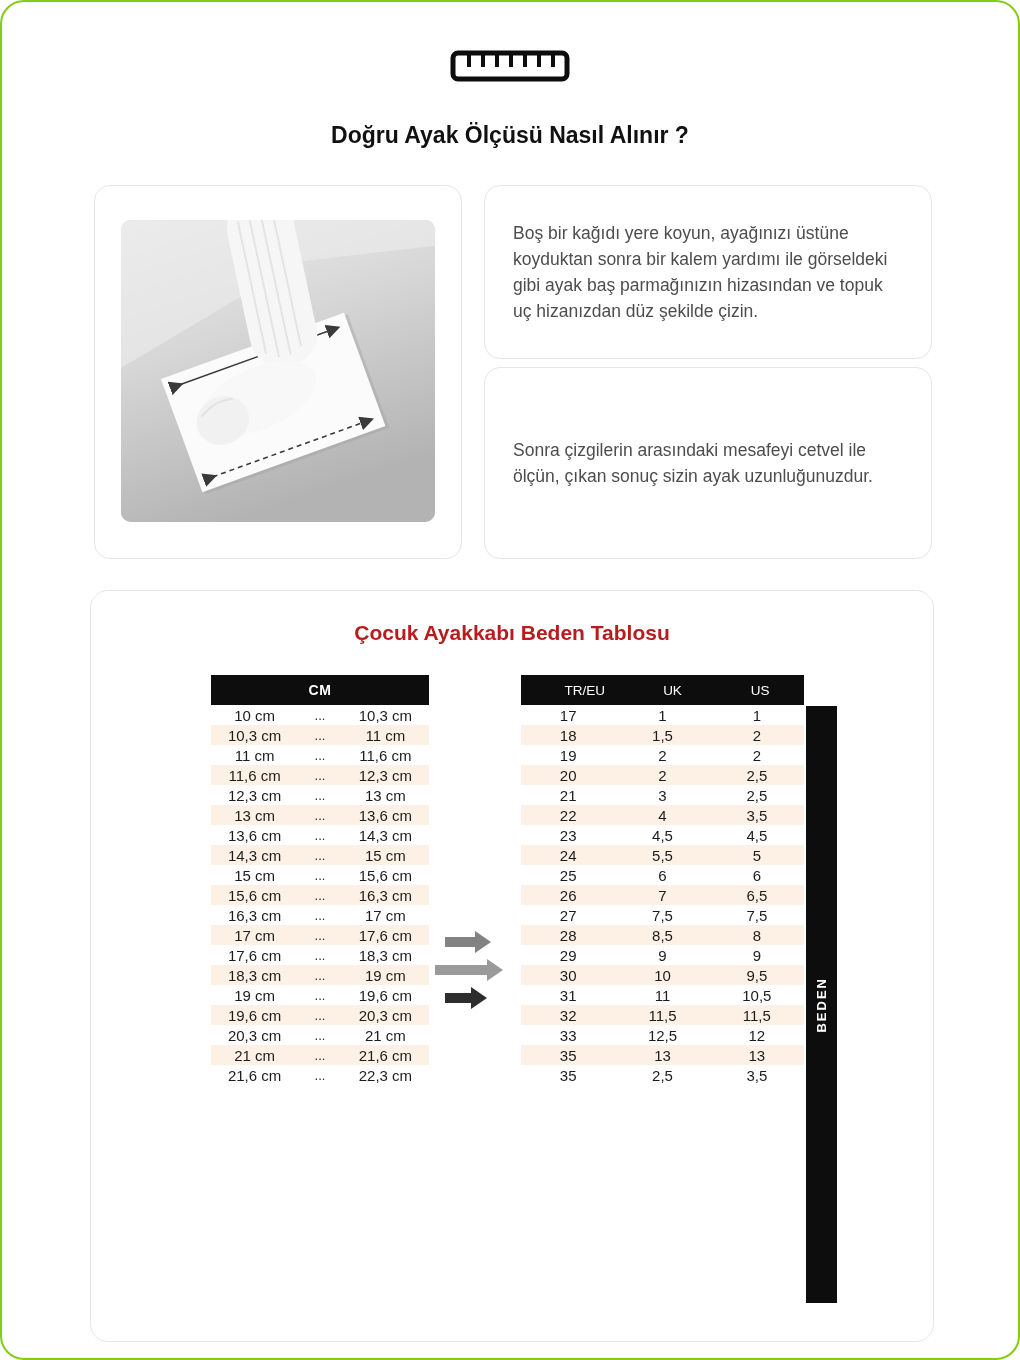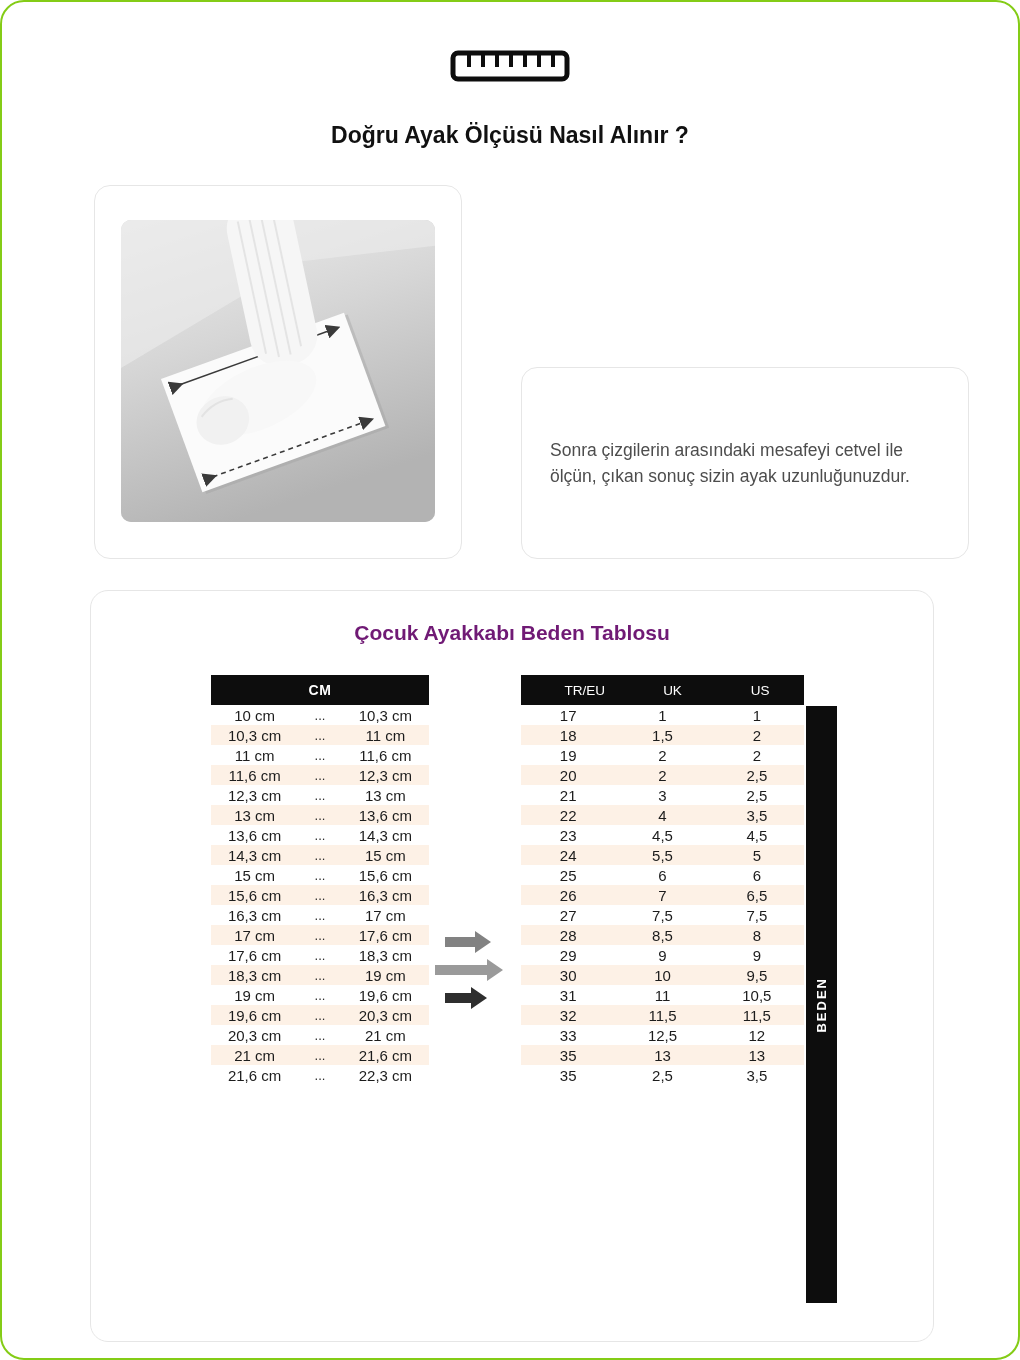--- a/index.html
+++ b/index.html
@@ -30,31 +30,31 @@
     border-radius:10px; overflow:hidden; background:#cfcfcf;
   }
   .photo svg { display:block; width:100%; height:100%; }
 
   .text-card {
     position:absolute; left:482px; width:448px;
     border:1px solid #e6e6e6; border-radius:16px; background:#fff;
     display:flex; align-items:center; padding:20px 28px;
   }
   .text-card-1 { top:183px; height:174px; }
-  .text-card-2 { top:365px; height:192px;margin-left:37px; }
+  .text-card-2 { top:365px; height:192px; }
   .text-card p { font-size:17.5px; line-height:1.5; color:#4d4d4d; }
 
   
   .chart-card {
     position:absolute; left:88px; top:588px; width:844px; height:752px;
     border:1px solid #e6e6e6; border-radius:18px; background:#fff;
   }
   .chart-title {
     position:absolute; top:30px; left:0; width:100%;
-    text-align:center; font-size:21px; font-weight:bold; color:#701a75;
+    text-align:center; font-size:21px; font-weight:bold; color:#b91c1c;
   }
 
   .cm-table  { position:absolute; left:120px; top:84px; width:218px; }
   .size-table{ position:absolute; left:430px; top:84px; width:283px; }
 
   .thead {
     height:30px; background:#0d0d0d; color:#fff;
     display:flex; align-items:center; justify-content:center;
     font-size:14px; font-weight:600; letter-spacing:.5px;
   }
@@ -138,20 +138,23 @@
         <g transform="rotate(-24 150 182)">
           <ellipse cx="160" cy="185" rx="20" ry="8" fill="#8f8f8f" opacity="0.35"></ellipse>
           <ellipse cx="140" cy="176" rx="62" ry="31" fill="#f8f8f8"></ellipse>
           <ellipse cx="98" cy="182" rx="27" ry="24" fill="#f1f1f1"></ellipse>
           <path d="M80,170 q18,-10 36,-4" stroke="#e3e3e3" stroke-width="2" fill="none"></path>
         </g>
       </svg>
     </div>
   </div>
 
+  <div class="text-card text-card-1">
+    <p>Boş bir kağıdı yere koyun, ayağınızı üstüne koyduktan sonra bir kalem yardımı ile görseldeki gibi ayak baş parmağınızın hizasından ve topuk uç hizanızdan düz şekilde çizin.</p>
+  </div>
   <div class="text-card text-card-2">
     <p>Sonra çizgilerin arasındaki mesafeyi cetvel ile ölçün, çıkan sonuç sizin ayak uzunluğunuzdur.</p>
   </div>
 
   <div class="chart-card">
     <div class="chart-title">Çocuk Ayakkabı Beden Tablosu</div>
 
     <div class="cm-table">
       <div class="thead">CM</div>
       <div>

